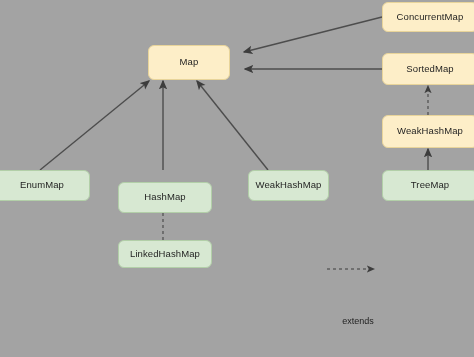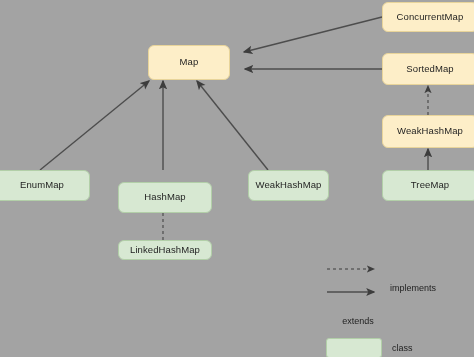--- a/index.html
+++ b/index.html
@@ -132,45 +132,33 @@
       </div>
       <div class="node klass" style="left: 118px; top: 170px; width: 94px; height: 31px; margin-top: 12px;">
         <span>HashMap</span>
       </div>
       <div class="node klass" style="left: 248px; top: 170px; width: 81px; height: 31px;">
         <span>WeakHashMap</span>
       </div>
       <div class="node klass" style="left: 382px; top: 170px; width: 96px; height: 31px;">
         <span>TreeMap</span>
       </div>
-      <div class="node klass" style="left: 118px; top: 240px; width: 94px; height: 20px;">
+      <div class="node klass" style="left: 118px; top: 240px; width: 94px; height: 28px;">
         <span>LinkedHashMap</span>
       </div>
     </div>
 
   <div id="legend">
 
     <div class="legend-row" style="top:8px;flex-direction:column;">
       <span class="legend-sample-line">
         <svg width="56" height="10" viewBox="0 0 56 10" xmlns="http://www.w3.org/2000/svg">
           <line x1="1" y1="5" x2="48" y2="5" stroke="#3d3d3d" stroke-width="1.2" stroke-dasharray="3,3" marker-end="url(#arrowhead)"></line>
         </svg>
       </span>
       <span class="legend-label">extends</span>
     </div>
 
-    <div class="legend-row" style="top:31px;">
-      <span class="legend-sample-line">
-        <svg width="56" height="10" viewBox="0 0 56 10" xmlns="http://www.w3.org/2000/svg">
-          <line x1="1" y1="5" x2="48" y2="5" stroke="#4d4d4d" stroke-width="1.3" marker-end="url(#arrowhead)"></line>
-        </svg>
-      </span>
-      <span class="legend-label">implements</span>
-    </div>
 
 
-    <div class="legend-row" style="top:86px;">
-      <span class="legend-swatch klass"></span>
-      <span class="legend-label">class</span>
-    </div>
 
   </div>
 </div>
 
 </body></html>

